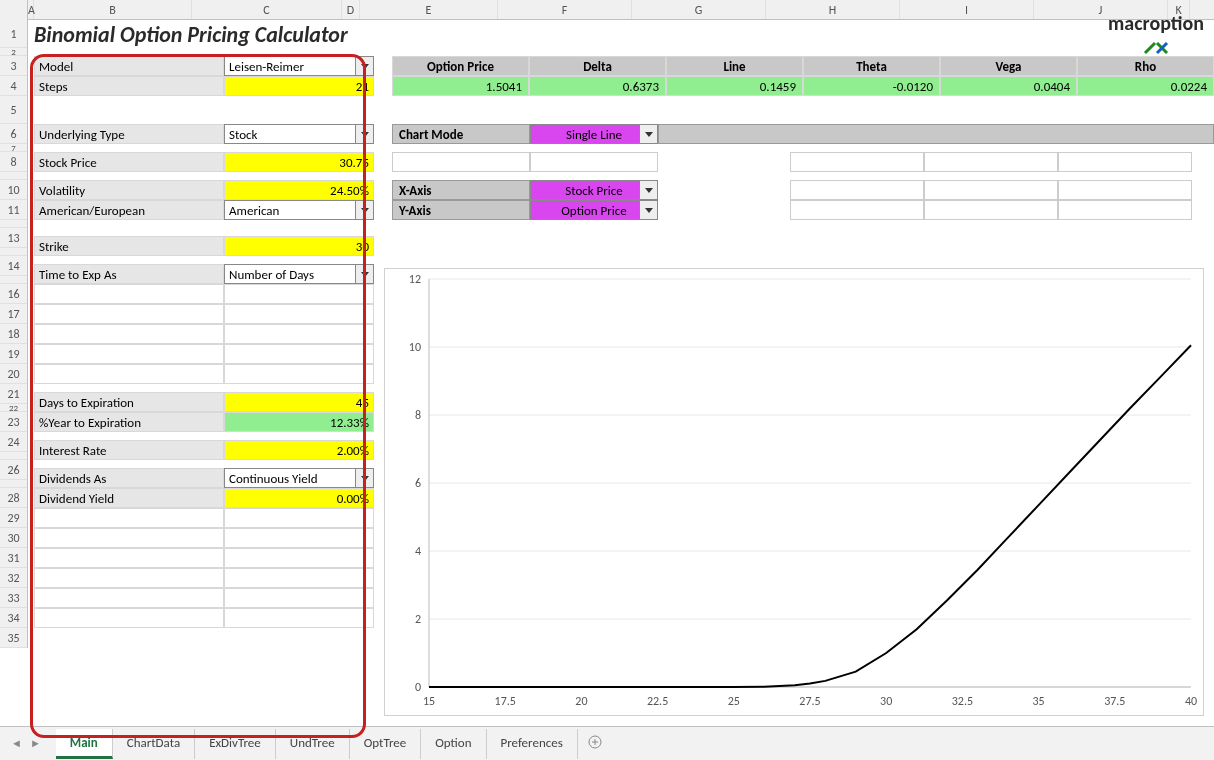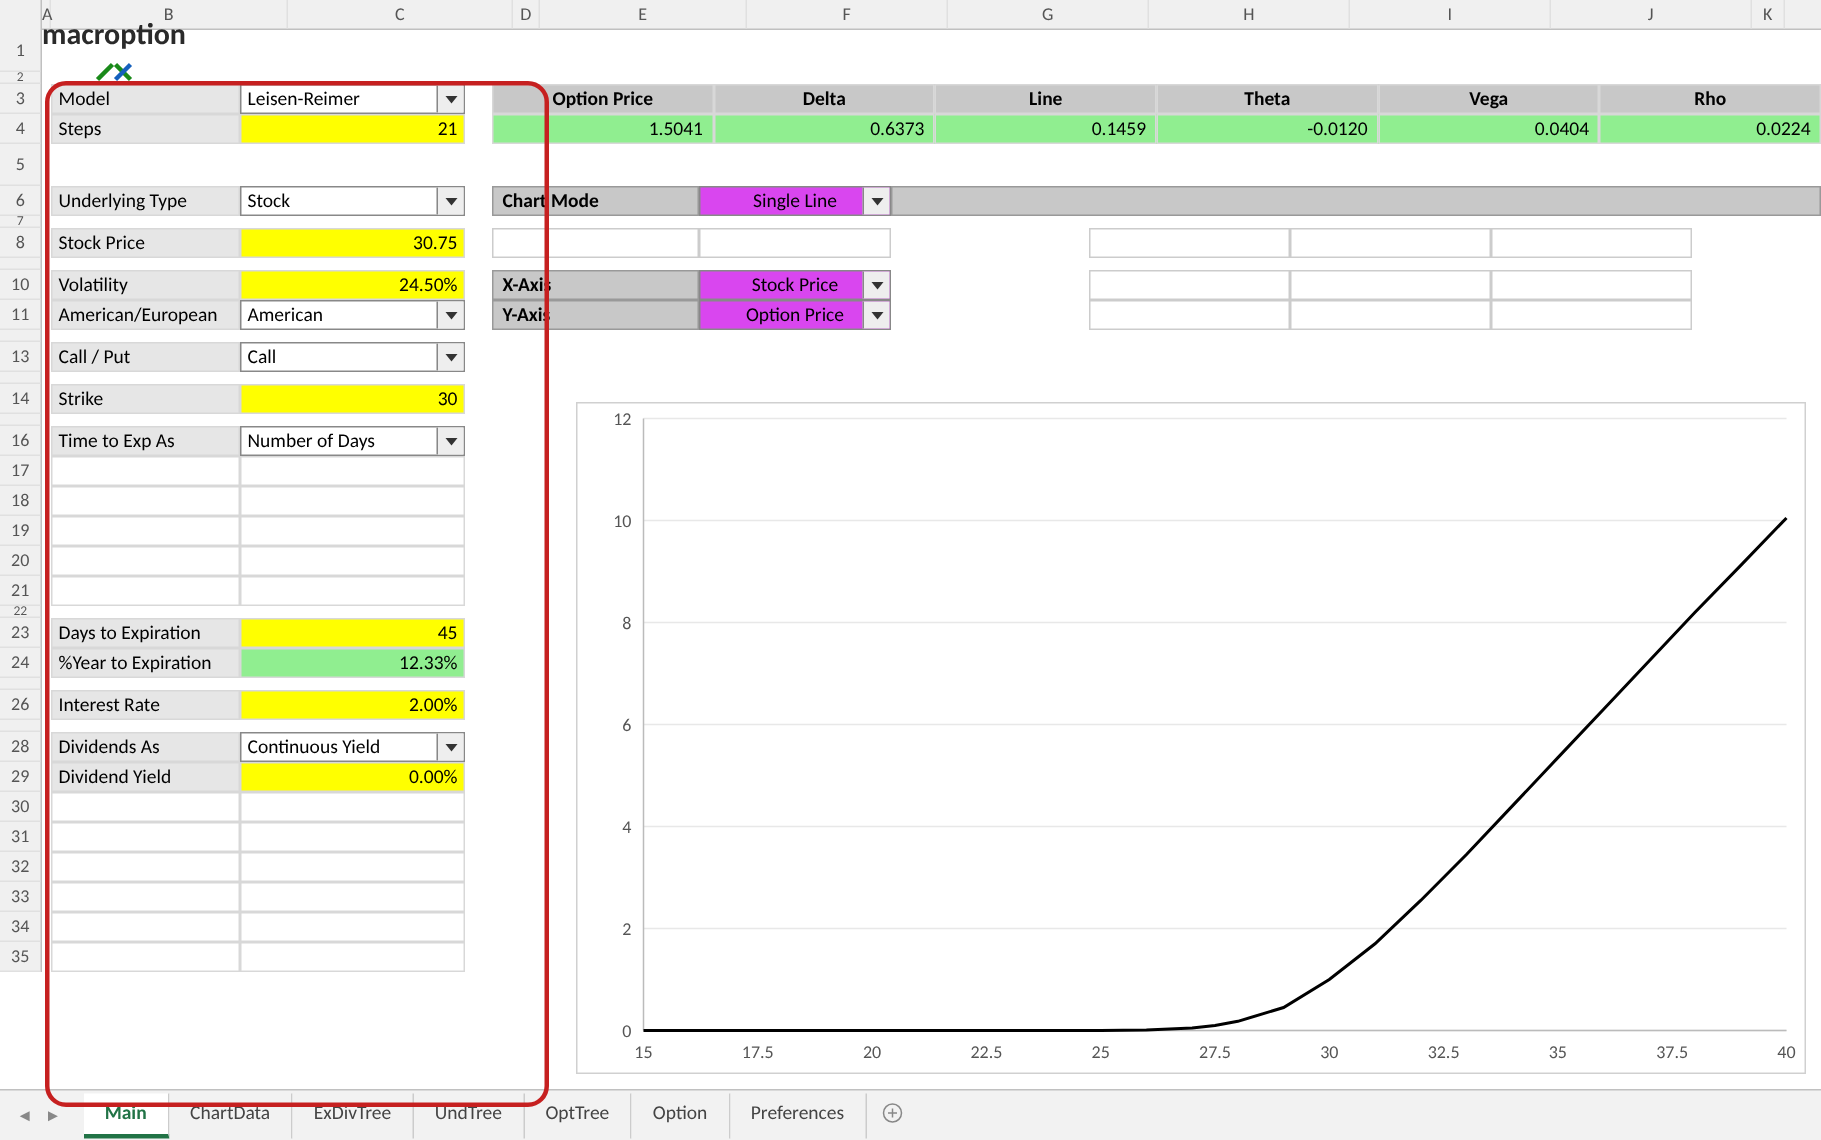--- a/index.html
+++ b/index.html
@@ -24,21 +24,21 @@
   .brand svg { width:26px; height:18px; }
 
   
   .srow { height: 8px; }
   
   
   .grow { height: 20px; display: flex; }
   .grow > div { border: 0.5px solid #d8d8d8; }
   
   
-  .c-lab { width: 126px; background: #e6e6e6; padding: 0 4px; line-height: 19px; }
+  .c-lab { width: 190px; background: #e6e6e6; padding: 0 4px; line-height: 19px; }
   .c-val { width: 150px; text-align: right; padding: 0 4px; line-height: 19px; position: relative; }
   .c-dd  { width: 150px; background: #fff; padding: 0 4px; line-height: 19px; position: relative; border:1px solid #888 !important;}
   .c-dd .arr { position:absolute; right:0; top:0; width:18px; height:100%; background:#eee; border-left:1px solid #888; display:flex; align-items:center; justify-content:center;}
   .c-dd .arr::after { content:""; border-left:4px solid transparent; border-right:4px solid transparent; border-top:5px solid #333; }
   .c-gap { width: 18px; border:0 !important; }
   
   .yellow { background: #ffff00 !important; }
   .green  { background: #90ee90 !important; }
   .grey-h { background: #c8c8c8 !important; text-align:center; font-weight:600; }
   
@@ -130,20 +130,21 @@
     <div class="row-h" style="height: 20px; line-height: 20px;">31</div>
     <div class="row-h" style="height: 20px; line-height: 20px;">32</div>
     <div class="row-h" style="height: 20px; line-height: 20px;">33</div>
     <div class="row-h" style="height: 20px; line-height: 20px;">34</div>
     <div class="row-h" style="height: 20px; line-height: 20px;">35</div>
   </div>
 
 <div class="sheet">
 
   <div class="title-row">
+    <div class="title">Binomial Option Pricing Calculator</div>
     <div class="brand">
       <span>macroption</span>
       <svg viewBox="0 0 26 18">
           <path d="M2 14 L12 4 M14 4 L24 14" stroke="#1a8a1a" stroke-width="3" fill="none"></path>
           <path d="M14 14 L24 4" stroke="#1560bd" stroke-width="3" fill="none"></path>
         </svg>
     </div>
   </div>
   <div class="srow"></div>
 
@@ -224,25 +225,20 @@
     <div class="c-gap"></div>
     <div class="axis-label">Y-Axis</div>
     <div class="axis-dd"><span>Option Price</span><span class="arr"></span></div>
     <div style="width:132px;border:0"></div>
     <div class="rt-slot"></div>
     <div class="rt-slot"></div>
     <div class="rt-slot"></div>
   </div>
   <div class="srow"></div>
 
-  <div class="grow">
-    <div class="wA"></div>
-    <div class="c-lab">Call / Put</div>
-    <div class="c-dd"><span>Call</span><span class="arr"></span></div>
-  </div>
   <div class="srow"></div>
 
   <div class="grow">
     <div class="wA"></div>
     <div class="c-lab">Strike</div>
     <div class="c-val yellow">30</div>
   </div>
   <div class="srow"></div>
 
   <div class="grow">

